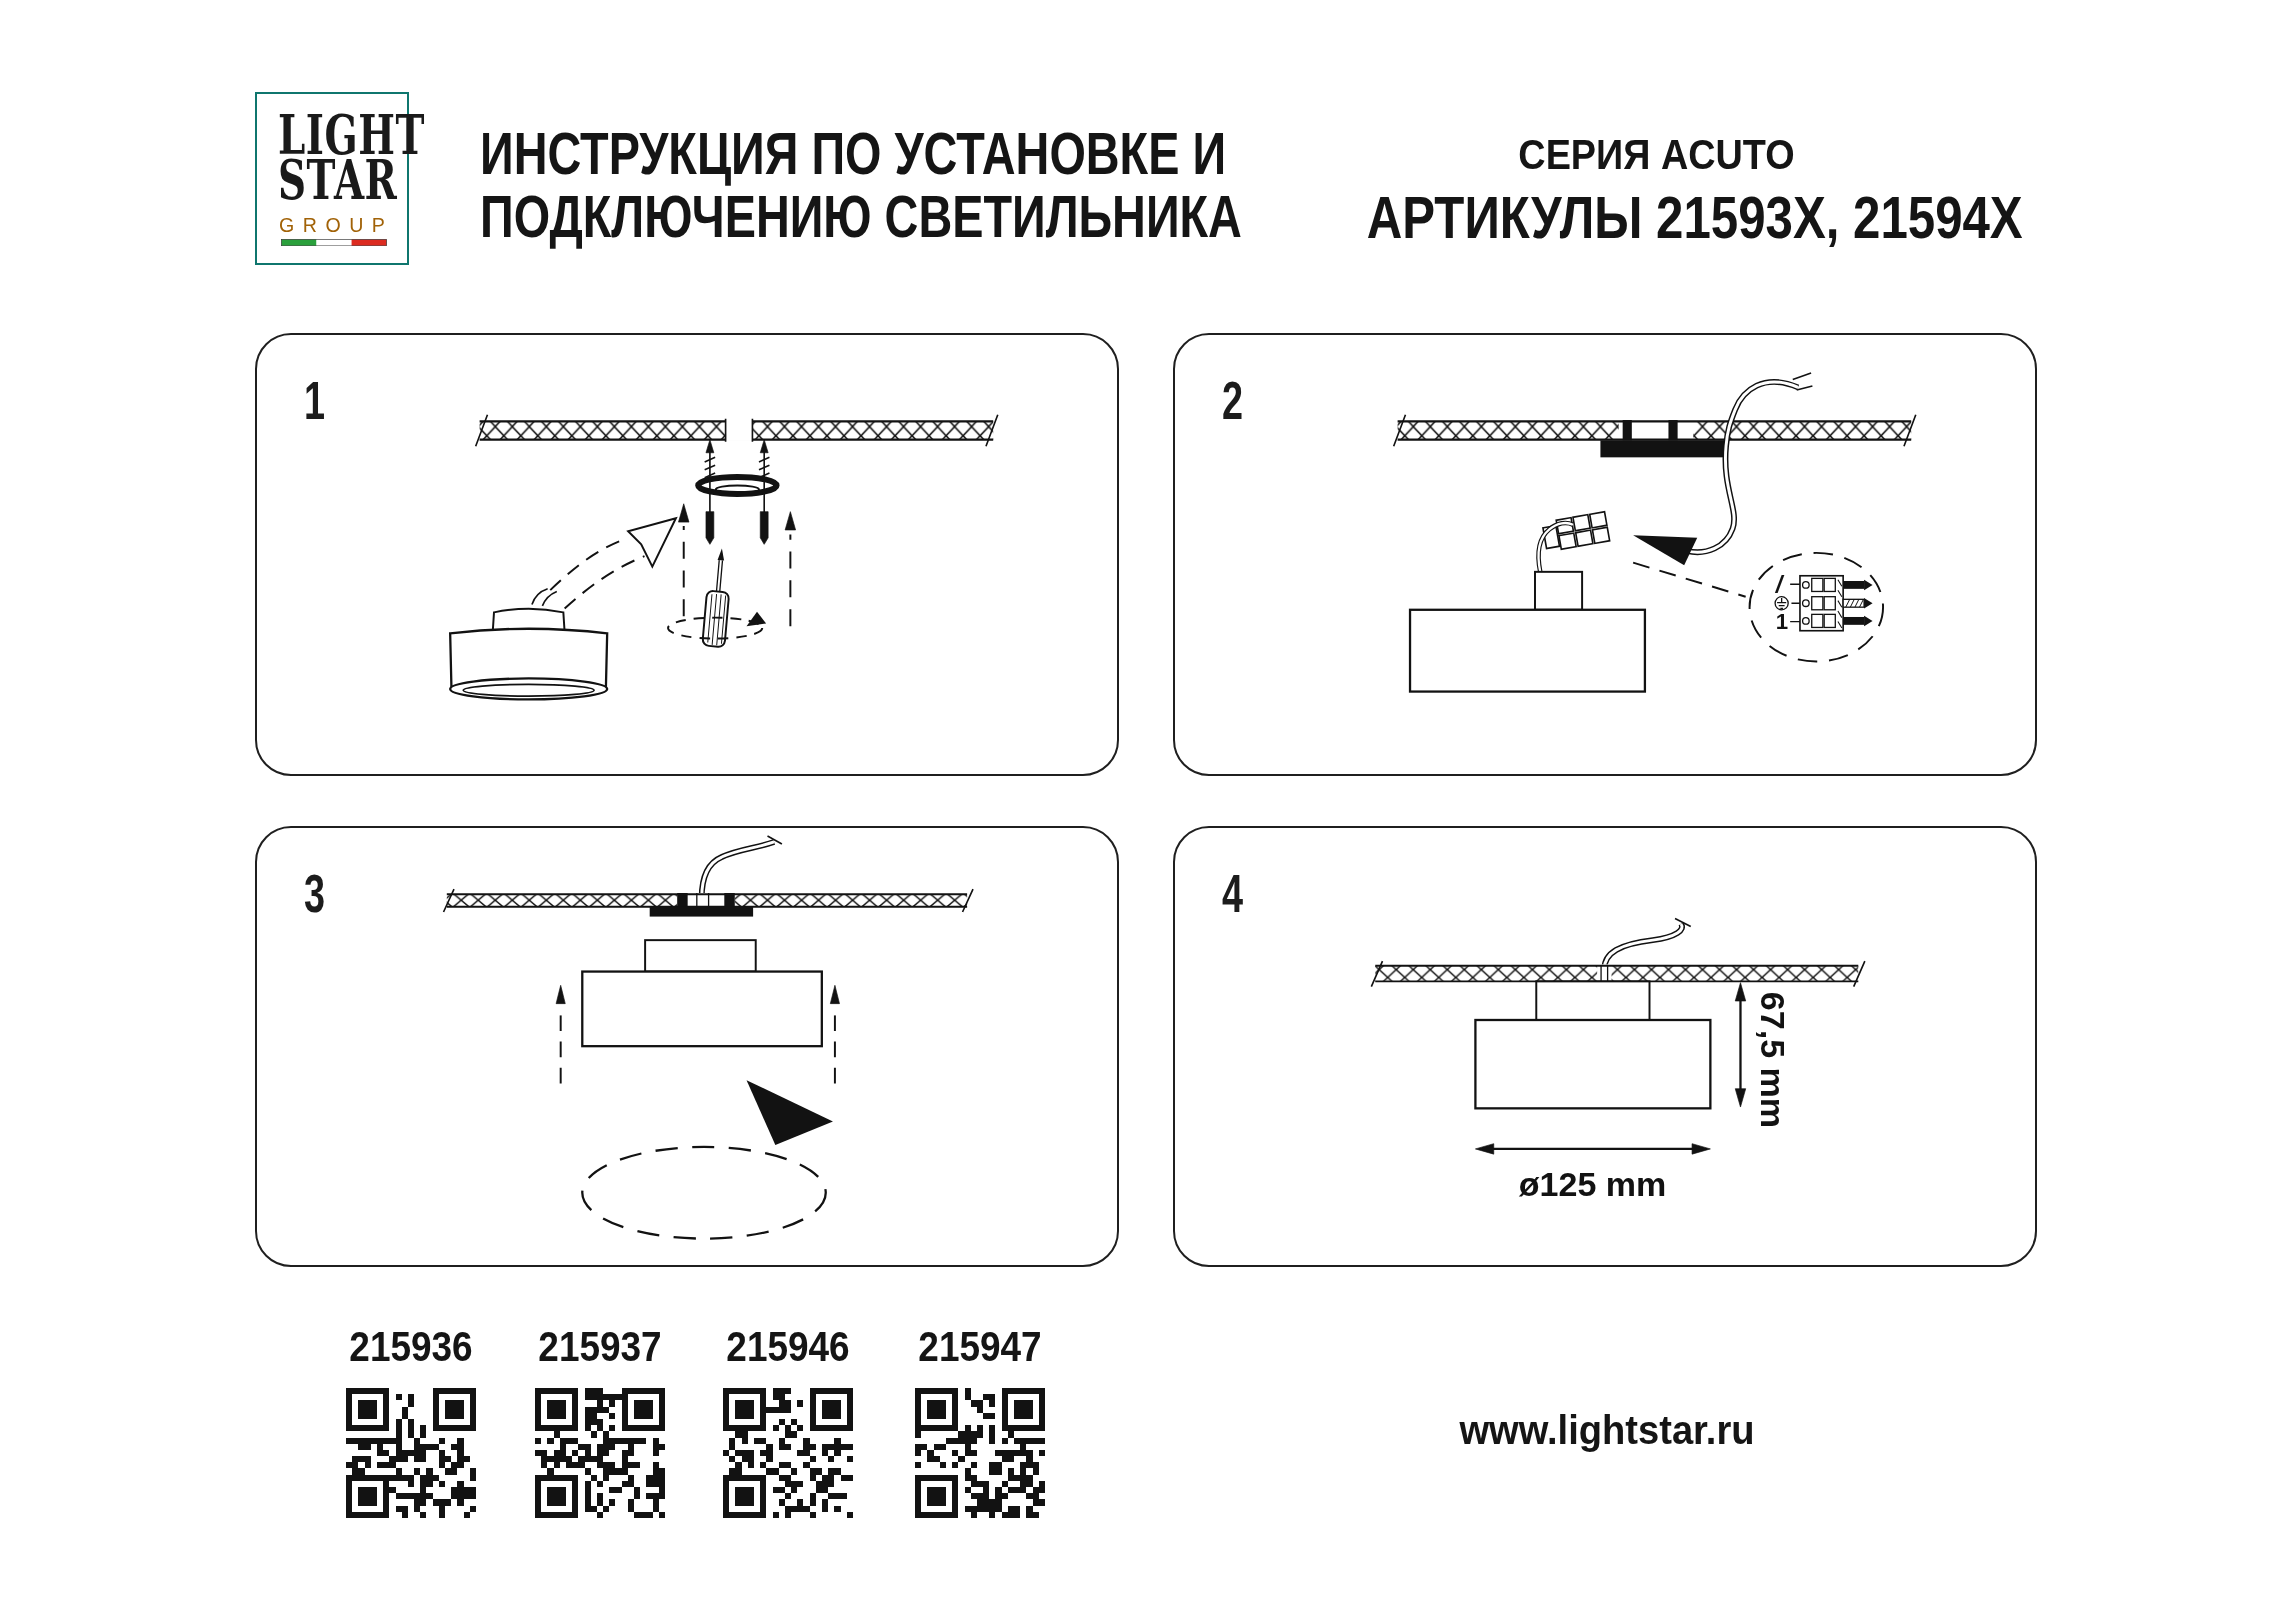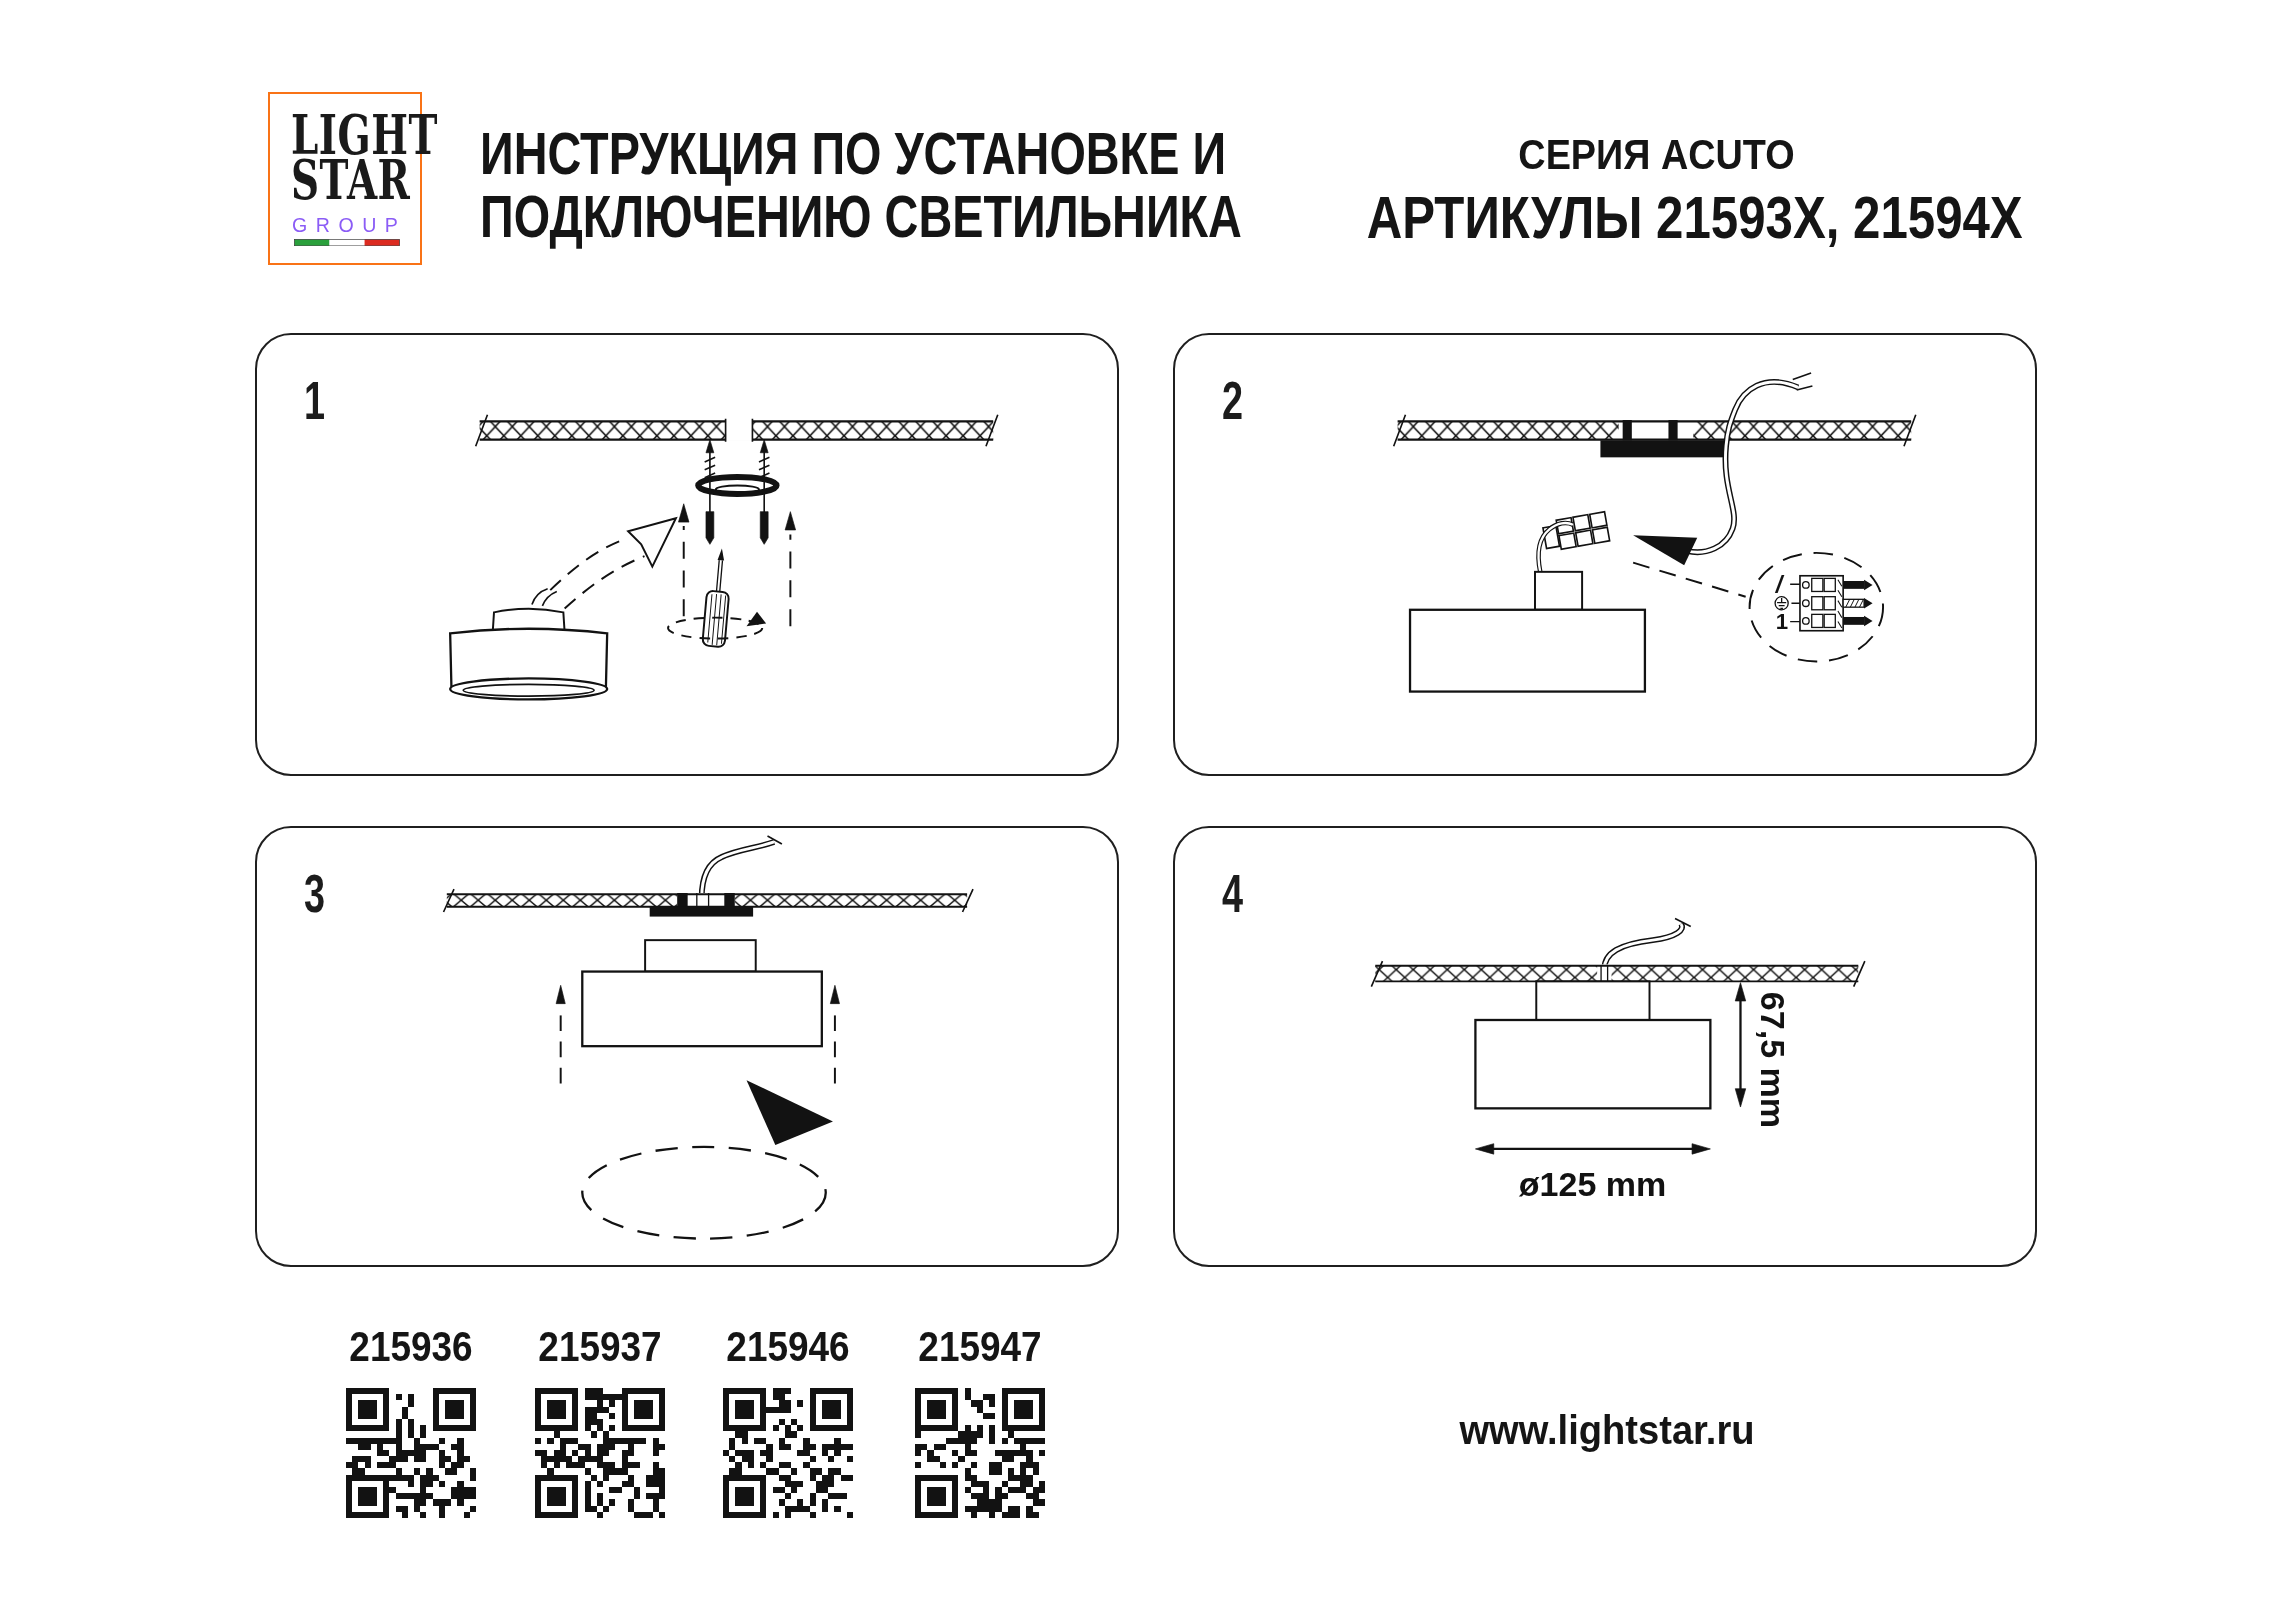--- a/index.html
+++ b/index.html
@@ -1,27 +1,27 @@
 <!DOCTYPE html>
 <html style="font-size:10.5px"><head>
 <meta charset="utf-8">
 <style>
   html,body{margin:0;padding:0;background:#ffffff;}
   .page{position:relative;width:2295px;height:1623px;background:#ffffff;overflow:hidden;
         font-family:"Liberation Sans",sans-serif;color:#121212;}
   .abs{position:absolute;}
 
   
-  .logo-box{left:268px;top:92px;width:154px;height:173px;border:2px solid #f97316;box-sizing:border-box;}
+  .logo-box{left:255px;top:92px;width:154px;height:173px;border:2px solid #0f766e;box-sizing:border-box;}
   .logo-word{position:absolute;width:100%;text-align:center;font-family:"DejaVu Serif",serif;font-weight:700;
              font-size:54px;line-height:46px;letter-spacing:0.7px;transform:scaleX(.72);color:#1a1a1a;}
   .logo-light{top:18.3px;}
   .logo-star{top:63px;}
   .logo-group{position:absolute;top:120px;width:100%;text-align:center;font-size:19.6px;letter-spacing:8.5px;
-              font-weight:400;color:#8b5cf6;text-indent:8.5px;}
+              font-weight:400;color:#a16207;text-indent:8.5px;}
   .logo-flag{position:absolute;left:23.6px;top:145px;}
 
   .title{left:480px;top:122px;font-size:60px;line-height:63px;font-weight:700;
          transform:scaleX(.78);transform-origin:left top;white-space:nowrap;color:#151515;}
   .series{left:1303px;top:131px;width:707px;text-align:center;font-size:42px;font-weight:700;
           transform:scaleX(.9);color:#151515;}
   .articles{left:1303px;top:183px;width:707px;text-align:center;font-size:60px;font-weight:700;
             transform:scaleX(.82);white-space:nowrap;color:#151515;}
 
   

